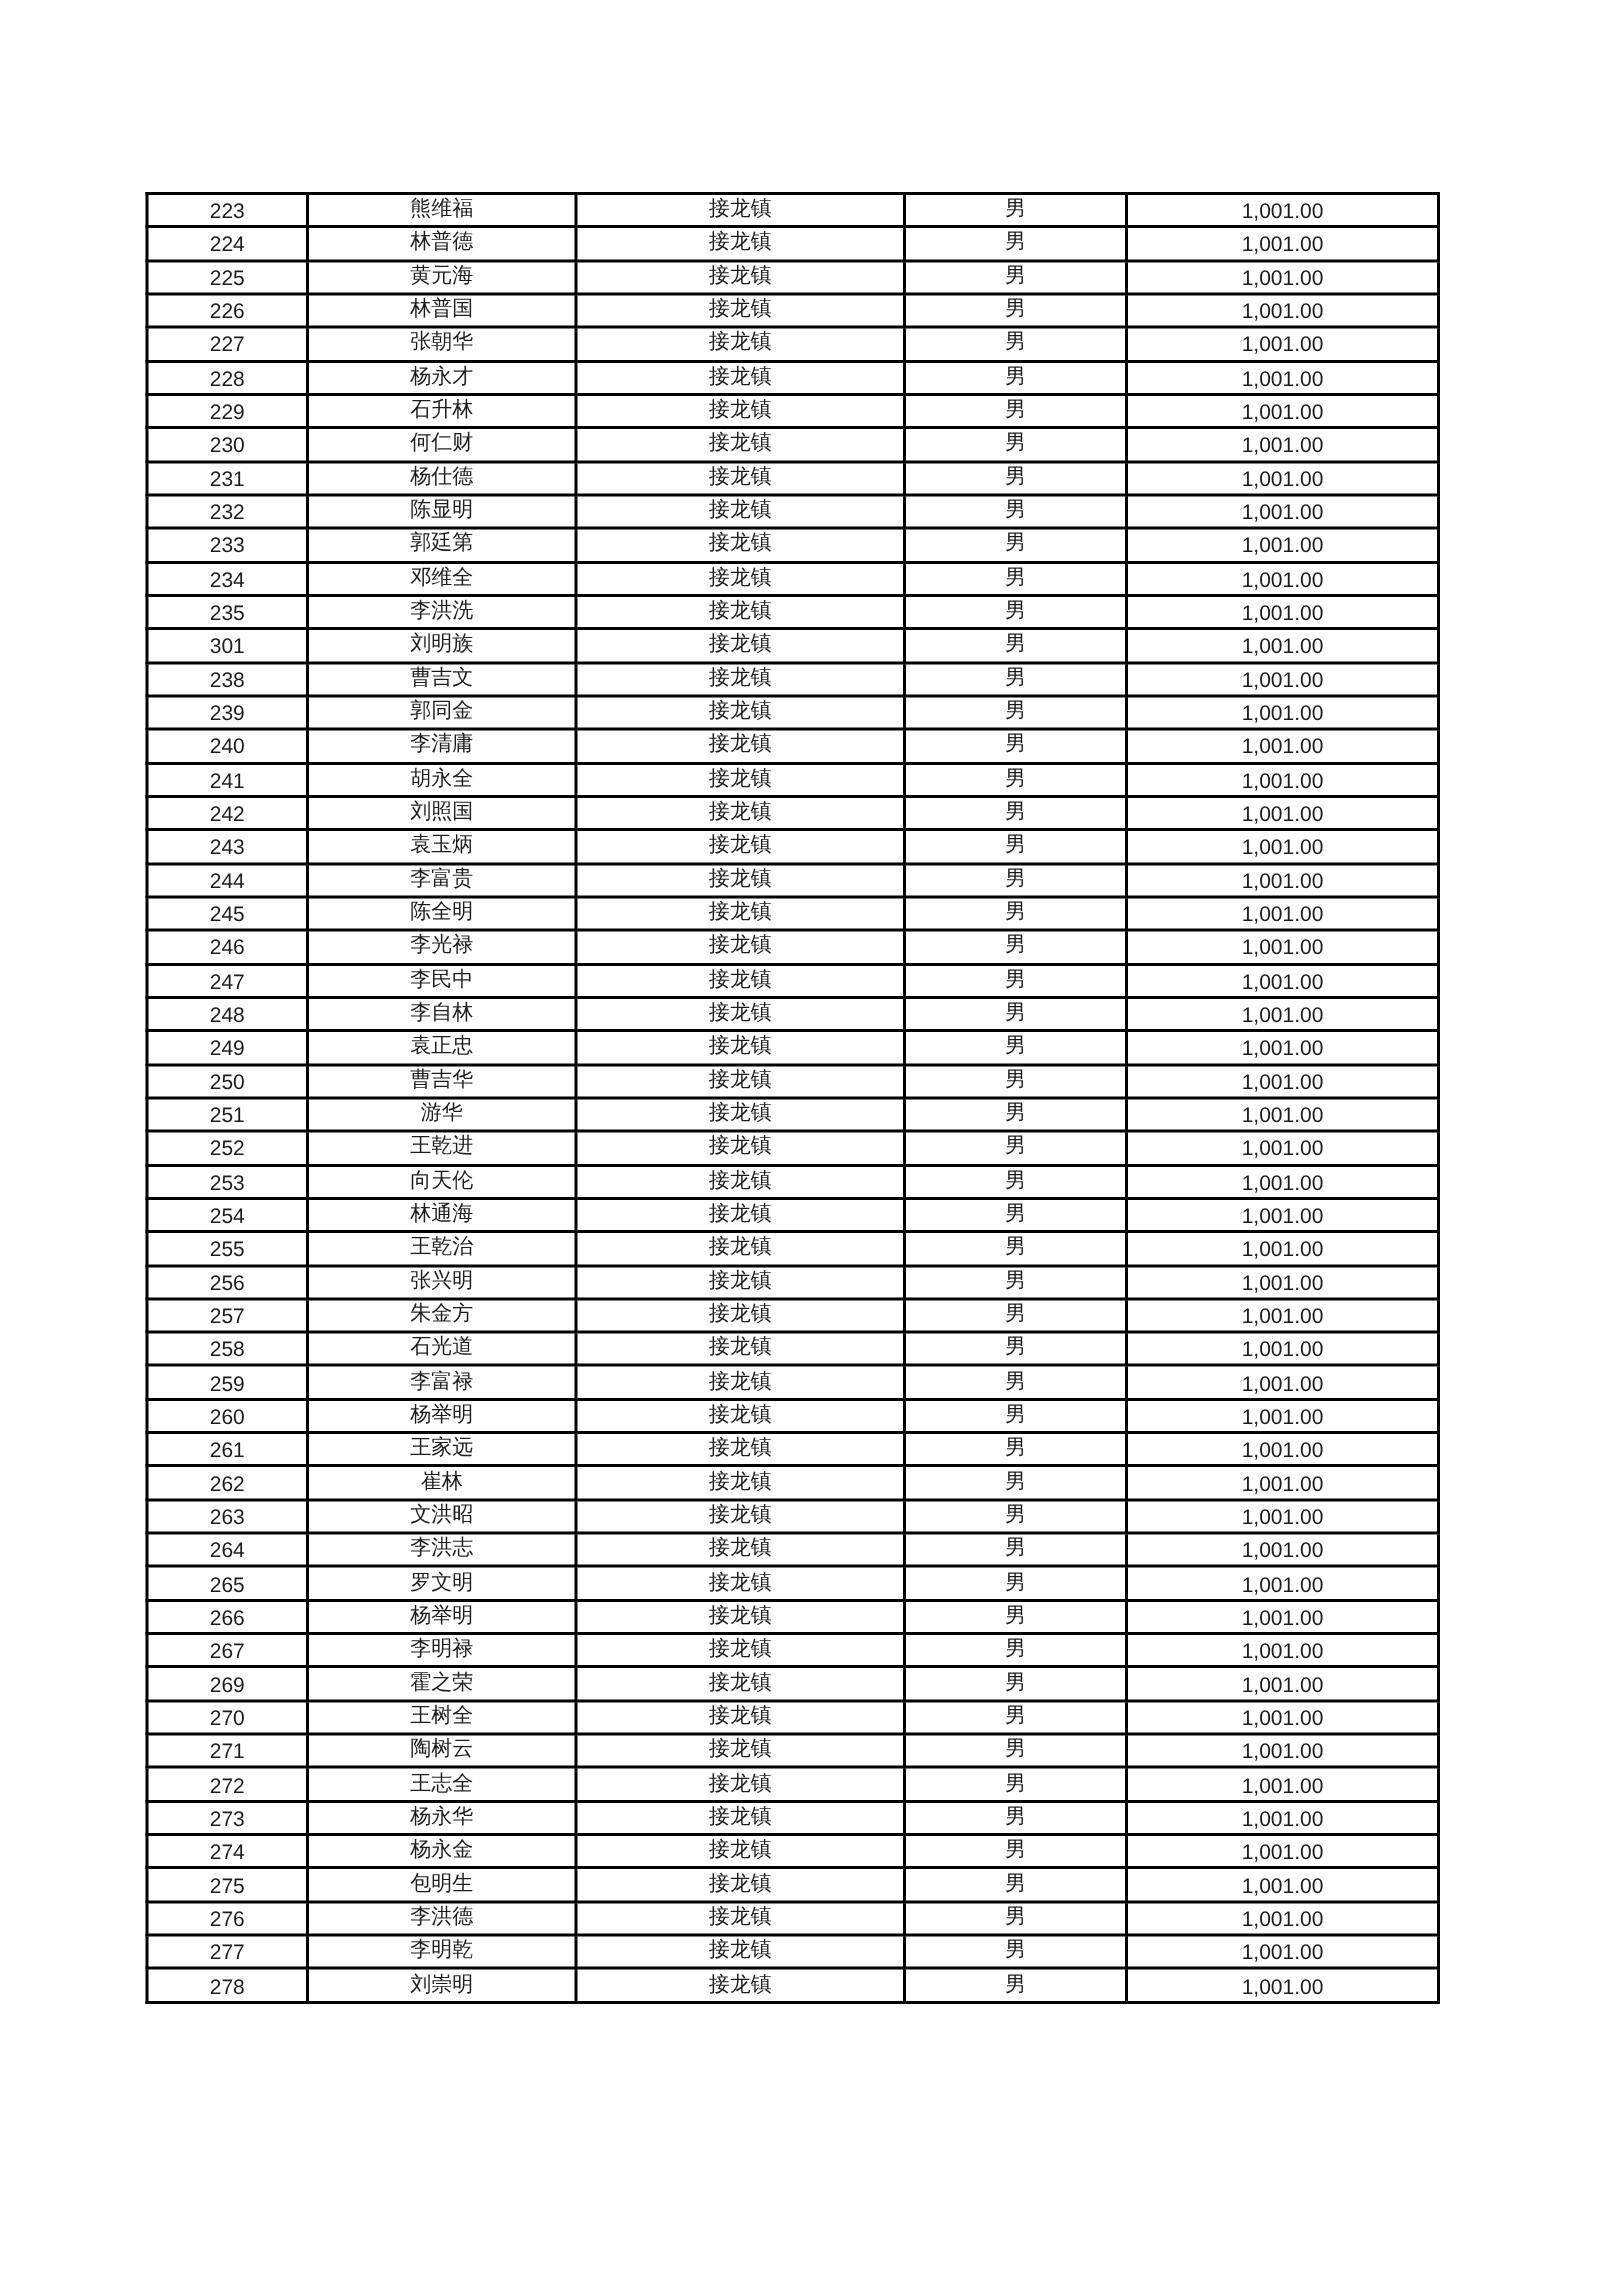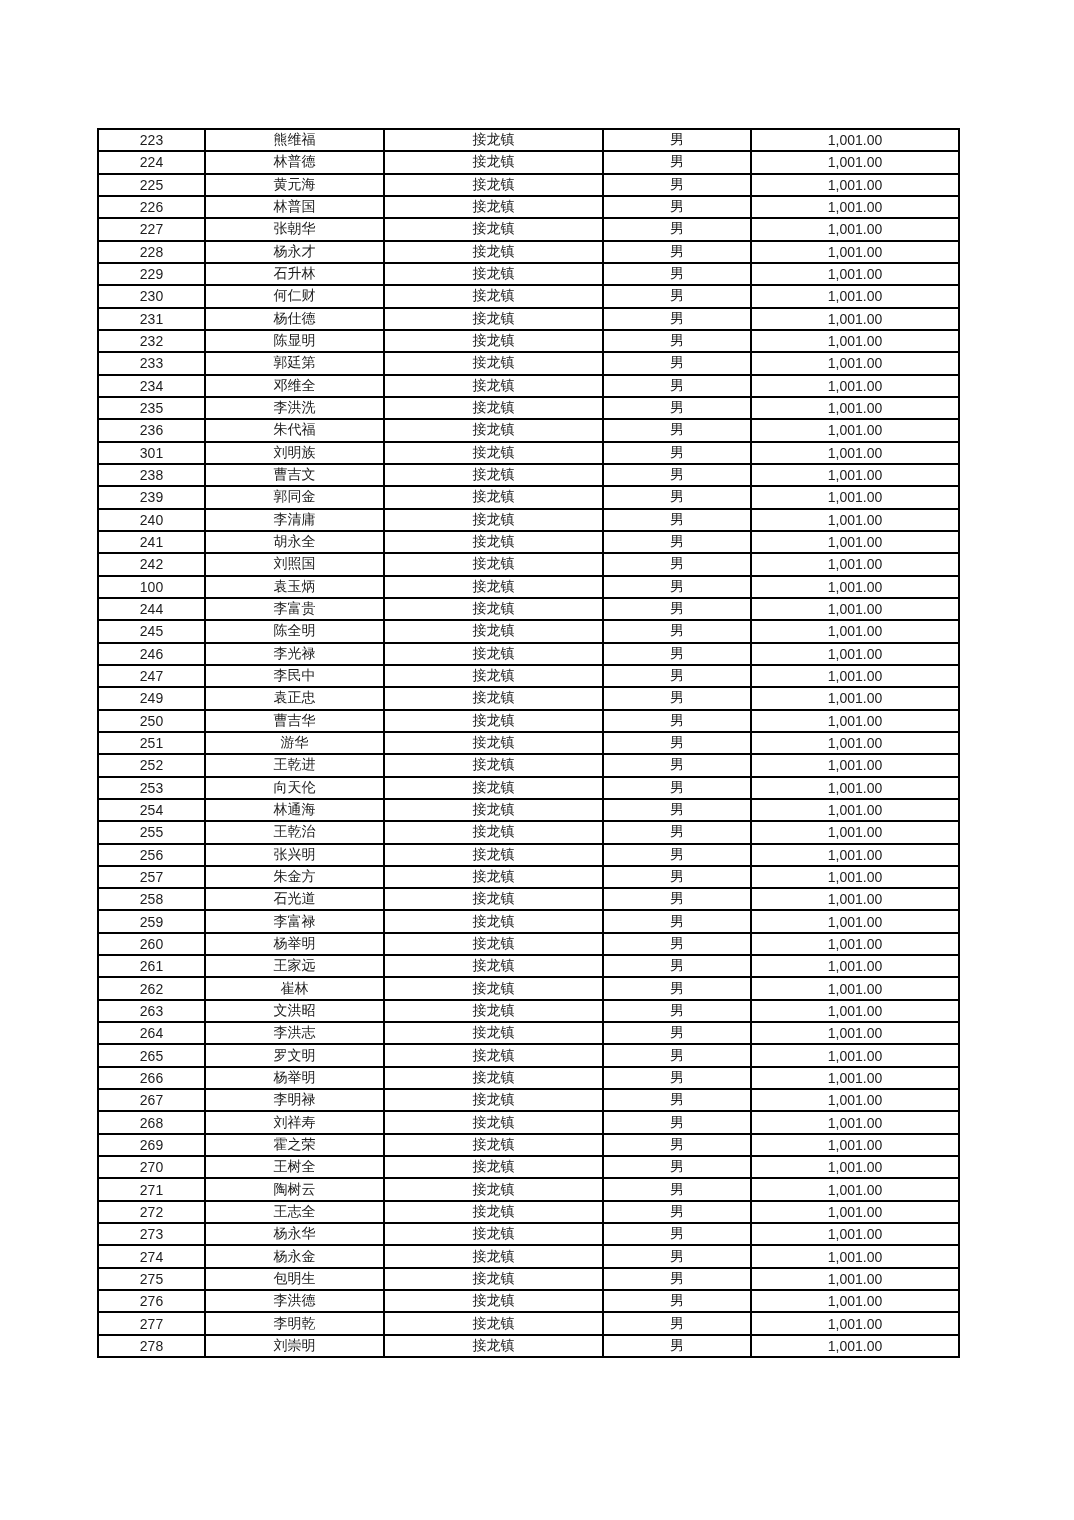--- a/index.html
+++ b/index.html
@@ -174,27 +174,20 @@
   </tr>
 
   <tr>
     <td class="c-no">235</td>
     <td class="c-name">李洪洗</td>
     <td class="c-town">接龙镇</td>
     <td class="c-gender">男</td>
     <td class="c-amount">1,001.00</td>
   </tr>
 
-  <tr>
-    <td class="c-no">236</td>
-    <td class="c-name">朱代福</td>
-    <td class="c-town">接龙镇</td>
-    <td class="c-gender">男</td>
-    <td class="c-amount">1,001.00</td>
-  </tr>
 
   <tr>
     <td class="c-no">301</td>
     <td class="c-name">刘明族</td>
     <td class="c-town">接龙镇</td>
     <td class="c-gender">男</td>
     <td class="c-amount">1,001.00</td>
   </tr>
 
   <tr>
@@ -231,21 +224,21 @@
 
   <tr>
     <td class="c-no">242</td>
     <td class="c-name">刘照国</td>
     <td class="c-town">接龙镇</td>
     <td class="c-gender">男</td>
     <td class="c-amount">1,001.00</td>
   </tr>
 
   <tr>
-    <td class="c-no">100</td>
+    <td class="c-no">243</td>
     <td class="c-name">袁玉炳</td>
     <td class="c-town">接龙镇</td>
     <td class="c-gender">男</td>
     <td class="c-amount">1,001.00</td>
   </tr>
 
   <tr>
     <td class="c-no">244</td>
     <td class="c-name">李富贵</td>
     <td class="c-town">接龙镇</td>
@@ -270,20 +263,27 @@
   </tr>
 
   <tr>
     <td class="c-no">247</td>
     <td class="c-name">李民中</td>
     <td class="c-town">接龙镇</td>
     <td class="c-gender">男</td>
     <td class="c-amount">1,001.00</td>
   </tr>
 
+  <tr>
+    <td class="c-no">248</td>
+    <td class="c-name">李自林</td>
+    <td class="c-town">接龙镇</td>
+    <td class="c-gender">男</td>
+    <td class="c-amount">1,001.00</td>
+  </tr>
 
   <tr>
     <td class="c-no">249</td>
     <td class="c-name">袁正忠</td>
     <td class="c-town">接龙镇</td>
     <td class="c-gender">男</td>
     <td class="c-amount">1,001.00</td>
   </tr>
 
   <tr>
@@ -423,27 +423,20 @@
   </tr>
 
   <tr>
     <td class="c-no">267</td>
     <td class="c-name">李明禄</td>
     <td class="c-town">接龙镇</td>
     <td class="c-gender">男</td>
     <td class="c-amount">1,001.00</td>
   </tr>
 
-  <tr>
-    <td class="c-no">268</td>
-    <td class="c-name">刘祥寿</td>
-    <td class="c-town">接龙镇</td>
-    <td class="c-gender">男</td>
-    <td class="c-amount">1,001.00</td>
-  </tr>
 
   <tr>
     <td class="c-no">269</td>
     <td class="c-name">霍之荣</td>
     <td class="c-town">接龙镇</td>
     <td class="c-gender">男</td>
     <td class="c-amount">1,001.00</td>
   </tr>
 
   <tr>

